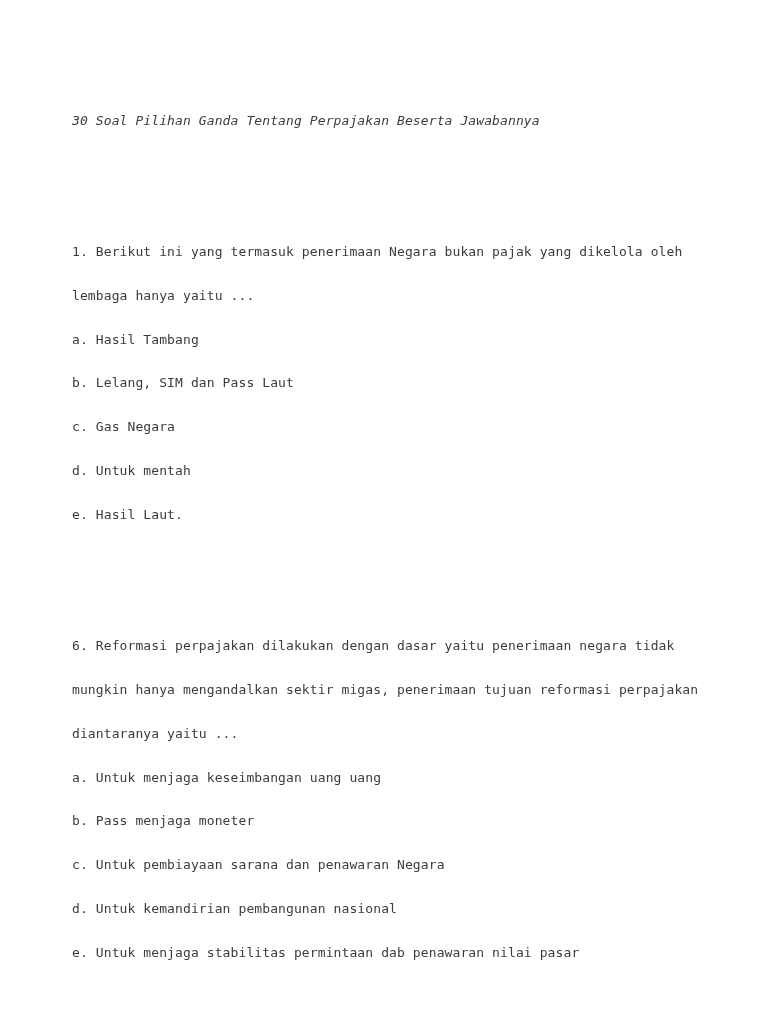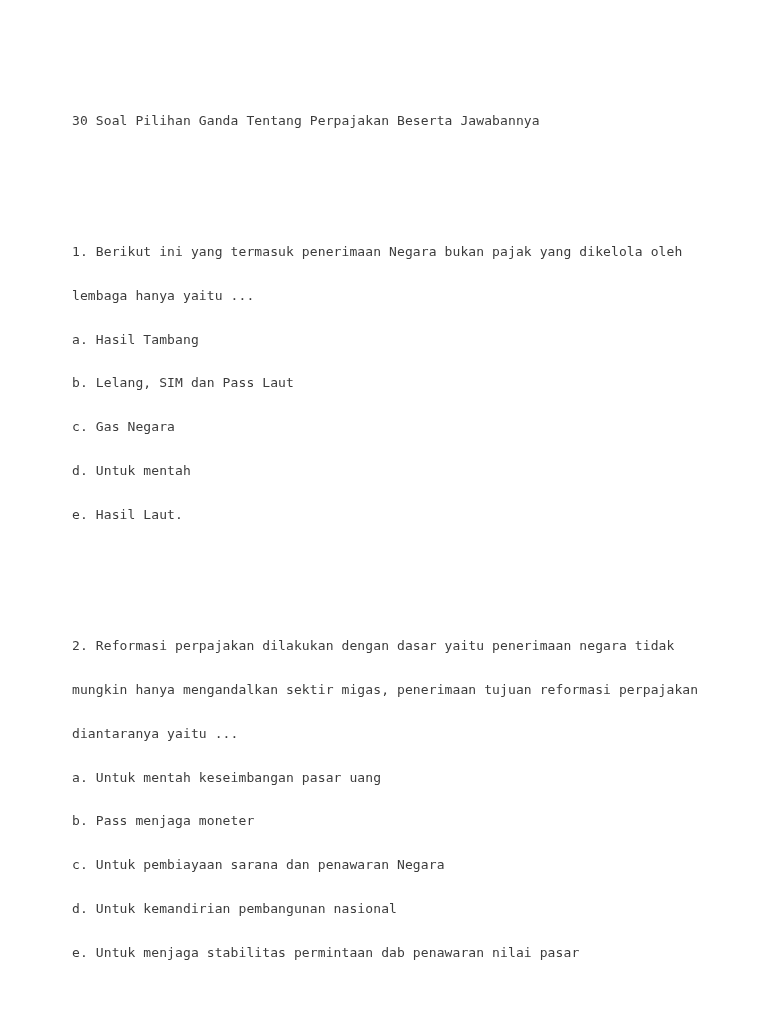--- a/index.html
+++ b/index.html
@@ -21,20 +21,21 @@
     width: 690px;
     font-family: "DejaVu Sans Mono", "Liberation Mono", monospace;
     font-size: 13px;
     line-height: 14.6px;
     letter-spacing: 0.1px;
     color: #3c3c3c;
     white-space: pre;
   }
   .doc-title {
     margin: 0 0 43.8px 0;
+    font-style: italic;
   }
   .question-block {
     margin: 0 0 14.6px 0;
   }
   .line {
     height: 14.6px;
   }
 </style>
 </head>
 <body>
@@ -48,24 +49,24 @@
       <div class="line">1. Berikut ini yang termasuk penerimaan Negara bukan pajak yang dikelola oleh</div>
       <div class="line">lembaga hanya yaitu ...</div>
       <div class="line">a. Hasil Tambang</div>
       <div class="line">b. Lelang, SIM dan Pass Laut</div>
       <div class="line">c. Gas Negara</div>
       <div class="line">d. Untuk mentah</div>
       <div class="line">e. Hasil Laut.</div>
     </div>
 
     <div class="question-block">
-      <div class="line">2. Reformasi perpajakan dilakukan dengan dasar yaitu penerimaan negara tidak</div>
+      <div class="line">6. Reformasi perpajakan dilakukan dengan dasar yaitu penerimaan negara tidak</div>
       <div class="line">mungkin hanya mengandalkan sektir migas, penerimaan tujuan reformasi perpajakan</div>
       <div class="line">diantaranya yaitu ...</div>
-      <div class="line">a. Untuk mentah keseimbangan pasar uang</div>
+      <div class="line">a. Untuk menjaga keseimbangan uang uang</div>
       <div class="line">b. Pass menjaga moneter</div>
       <div class="line">c. Untuk pembiayaan sarana dan penawaran Negara</div>
       <div class="line">d. Untuk kemandirian pembangunan nasional</div>
       <div class="line">e. Untuk menjaga stabilitas permintaan dab penawaran nilai pasar</div>
     </div>
 
     
 
     
 

